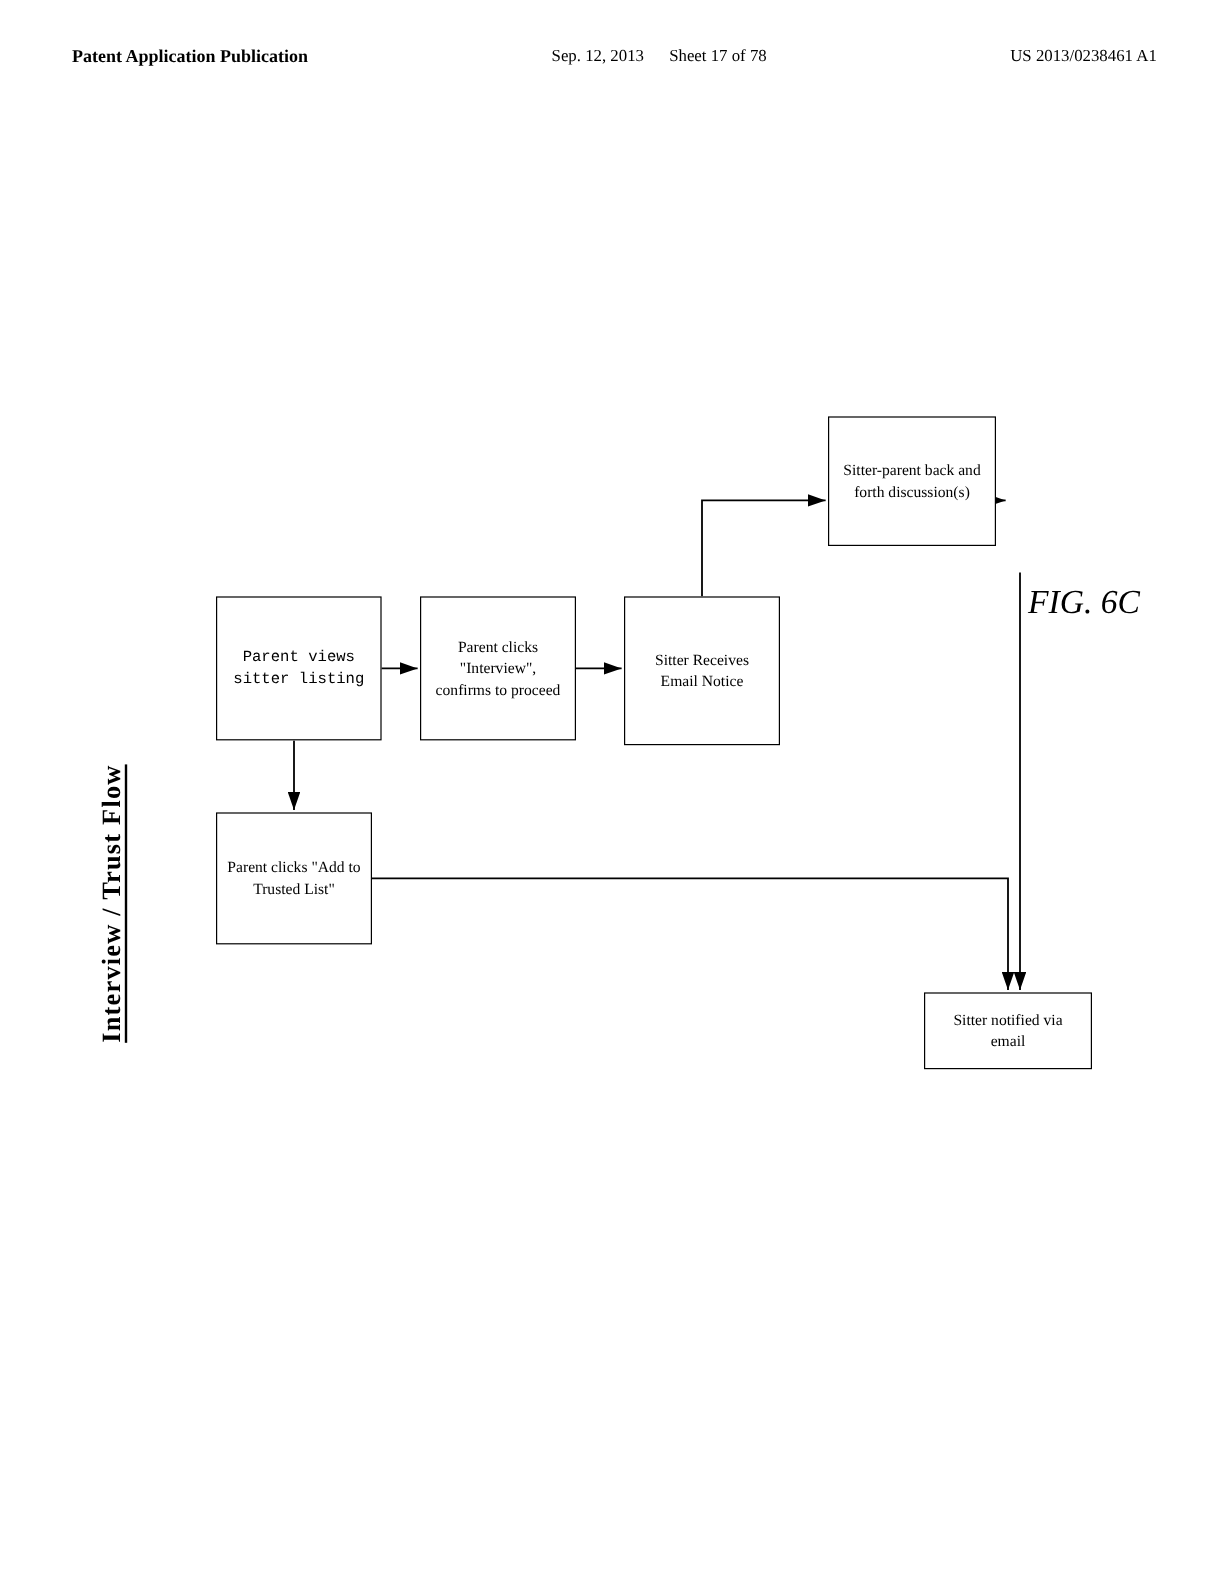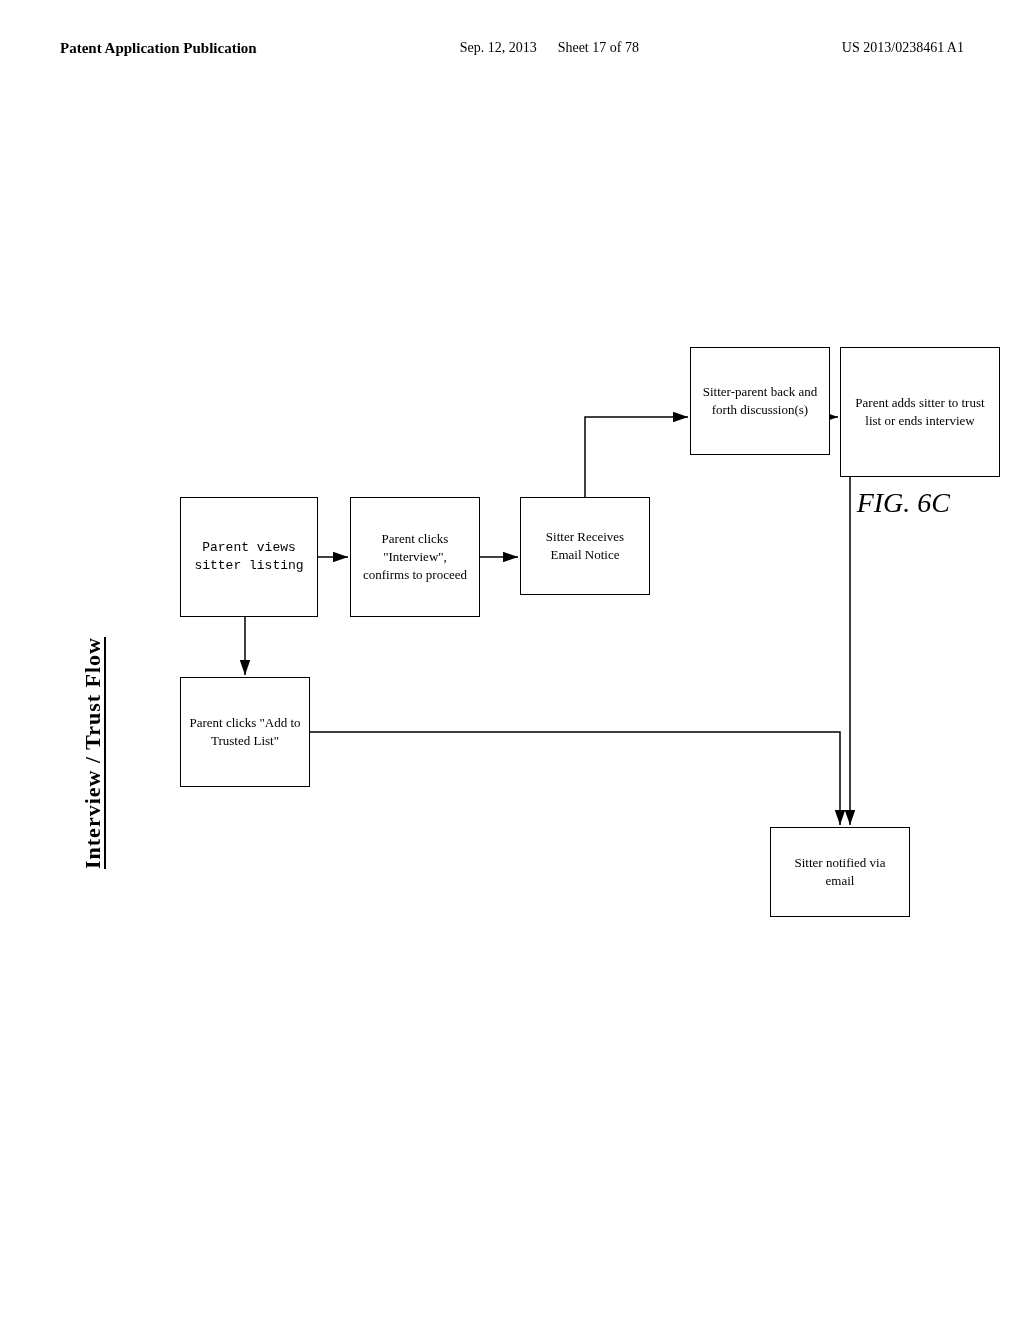--- a/index.html
+++ b/index.html
@@ -96,21 +96,21 @@
       left: 170px;
       top: 350px;
       width: 130px;
       height: 120px;
     }
 
     .box-sitter-receives {
       left: 340px;
       top: 350px;
       width: 130px;
-      height: 98px;
+      height: 124px;
     }
 
     .box-sitter-parent-discussion {
       left: 510px;
       top: 200px;
       width: 140px;
       height: 140px;
     }
 
     .box-parent-adds {
@@ -125,21 +125,21 @@
       left: 0px;
       top: 530px;
       width: 130px;
       height: 110px;
     }
 
     .box-sitter-notified {
       left: 590px;
       top: 680px;
       width: 140px;
-      height: 90px;
+      height: 64px;
     }
 
     
     .fig-label {
       position: absolute;
       right: 20px;
       top: 350px;
       font-size: 28px;
       font-weight: bold;
       font-style: italic;
@@ -211,23 +211,20 @@
       </div>
 
       <div class="box box-sitter-receives">
         <span>Sitter Receives Email Notice</span>
       </div>
 
       <div class="box box-sitter-parent-discussion" style="left:510px; top:200px; width:140px; height:108px;">
         <span>Sitter-parent back and forth discussion(s)</span>
       </div>
 
-      <div class="box box-parent-adds" style="left:660px; top:200px; width:160px; height:130px;">
-        <span>Parent adds sitter to trust list or ends interview</span>
-      </div>
 
       <div class="box box-parent-clicks-add">
         <span>Parent clicks "Add to Trusted List"</span>
       </div>
 
       <div class="box box-sitter-notified">
         <span>Sitter notified via email</span>
       </div>
 
       <div class="fig-label" style="position:absolute; right:10px; top:340px; font-size:28px; font-weight:normal; font-style:italic;">FIG. 6C</div>

